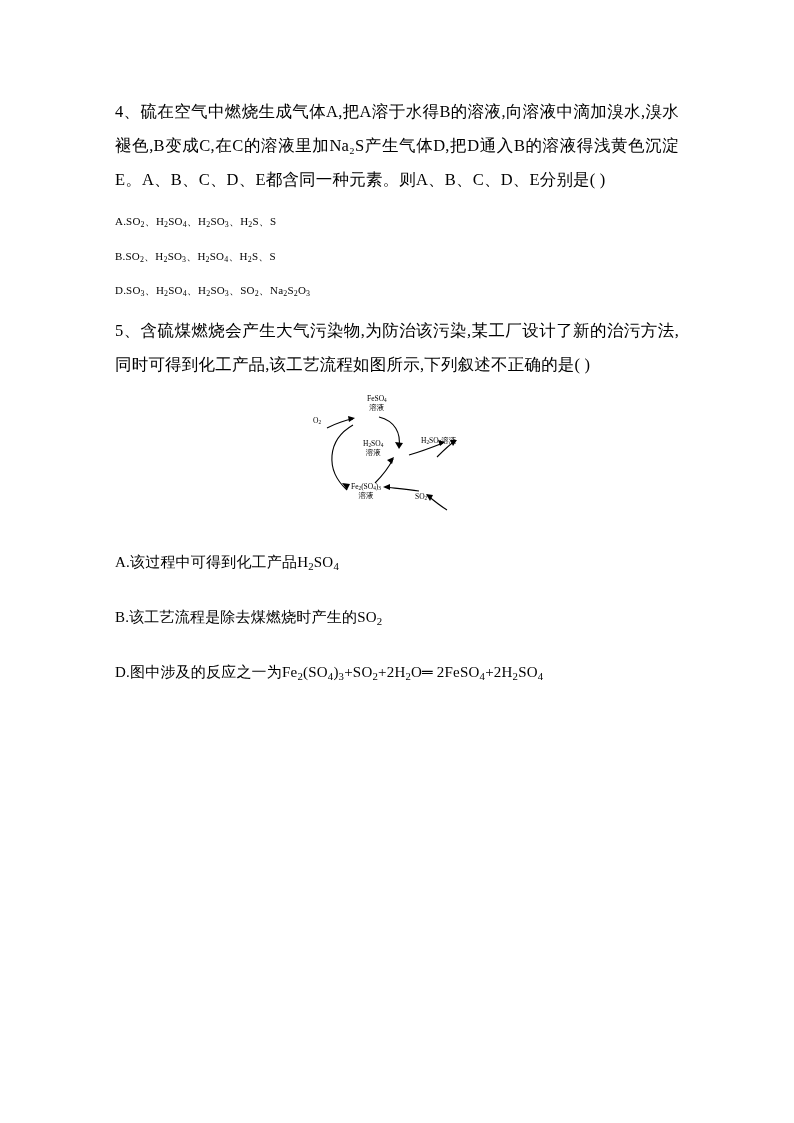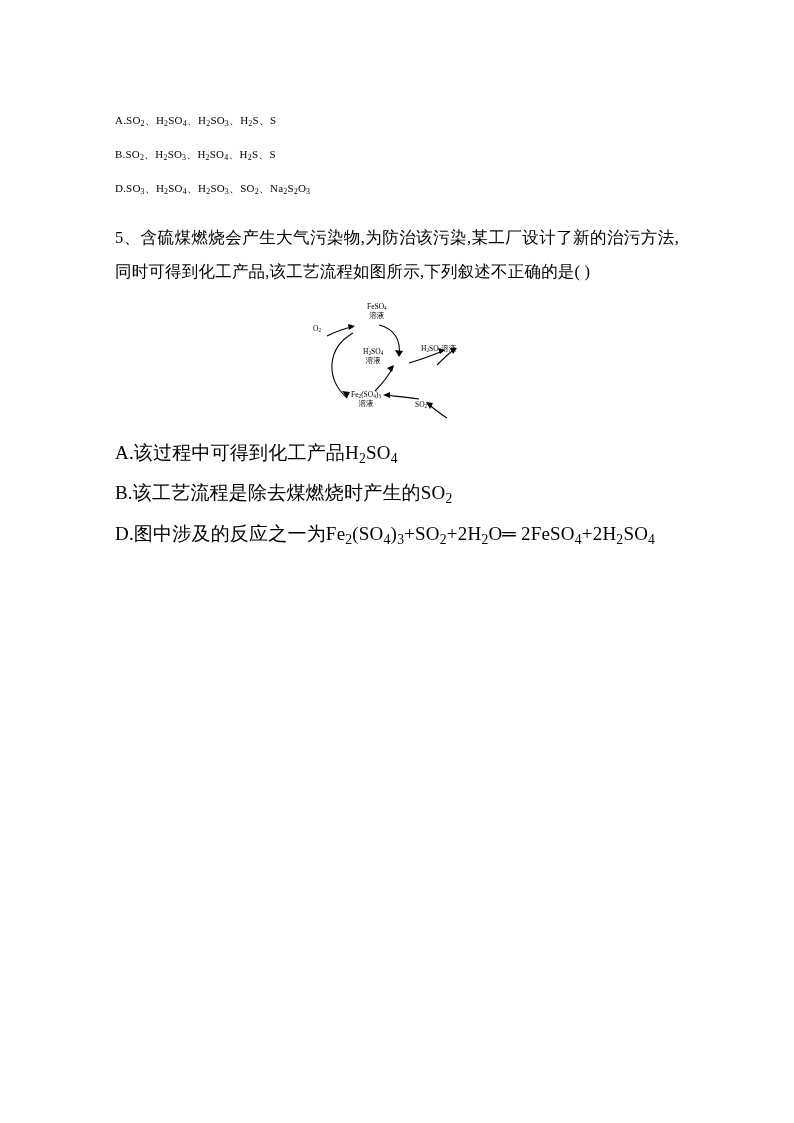--- a/index.html
+++ b/index.html
@@ -32,32 +32,32 @@
     text-align: justify;
     letter-spacing: 0.2px;
   }
   .opt {
     font-size: 11px;
     line-height: 1.65;
     margin-top: 16px;
     letter-spacing: 0.2px;
   }
   .opt-5 {
-    font-size: 19px;
+    font-size: 15px;
     line-height: 1.65;
-    margin-top: 9px;
+    margin-top: 30px;
     letter-spacing: 0.2px;
   }
   sub {
     font-size: 72%;
     vertical-align: -0.28em;
     line-height: 0;
   }
   .q5-stem {
-    margin-top: 24px;
+    margin-top: 15px;
   }
   
   .diagram-wrap {
     margin: 14px 0 8px 0;
     display: flex;
     justify-content: center;
   }
   .diagram {
     position: relative;
     width: 220px;
@@ -80,20 +80,21 @@
   .lbl-h2so4b{left: 134px; top: 42px; }
   .lbl-fe2  { left: 64px;  top: 88px; }
   .lbl-so2  { left: 128px; top: 98px; }
 </style>
 </head>
 <body>
 
 <div class="page">
 
   <div class="q-block">
+    <div class="q-stem">4、硫在空气中燃烧生成气体A,把A溶于水得B的溶液,向溶液中滴加溴水,溴水褪色,B变成C,在C的溶液里加Na₂S产生气体D,把D通入B的溶液得浅黄色沉淀E。A、B、C、D、E都含同一种元素。则A、B、C、D、E分别是(    )</div>
 
     <div class="opt">
       A.SO<sub>2</sub>、H<sub>2</sub>SO<sub>4</sub>、H<sub>2</sub>SO<sub>3</sub>、H<sub>2</sub>S、S
     </div>
     <div class="opt">
       B.SO<sub>2</sub>、H<sub>2</sub>SO<sub>3</sub>、H<sub>2</sub>SO<sub>4</sub>、H<sub>2</sub>S、S
     </div>
     <div class="opt">
       D.SO<sub>3</sub>、H<sub>2</sub>SO<sub>4</sub>、H<sub>2</sub>SO<sub>3</sub>、SO<sub>2</sub>、Na<sub>2</sub>S<sub>2</sub>O<sub>3</sub>
     </div>

